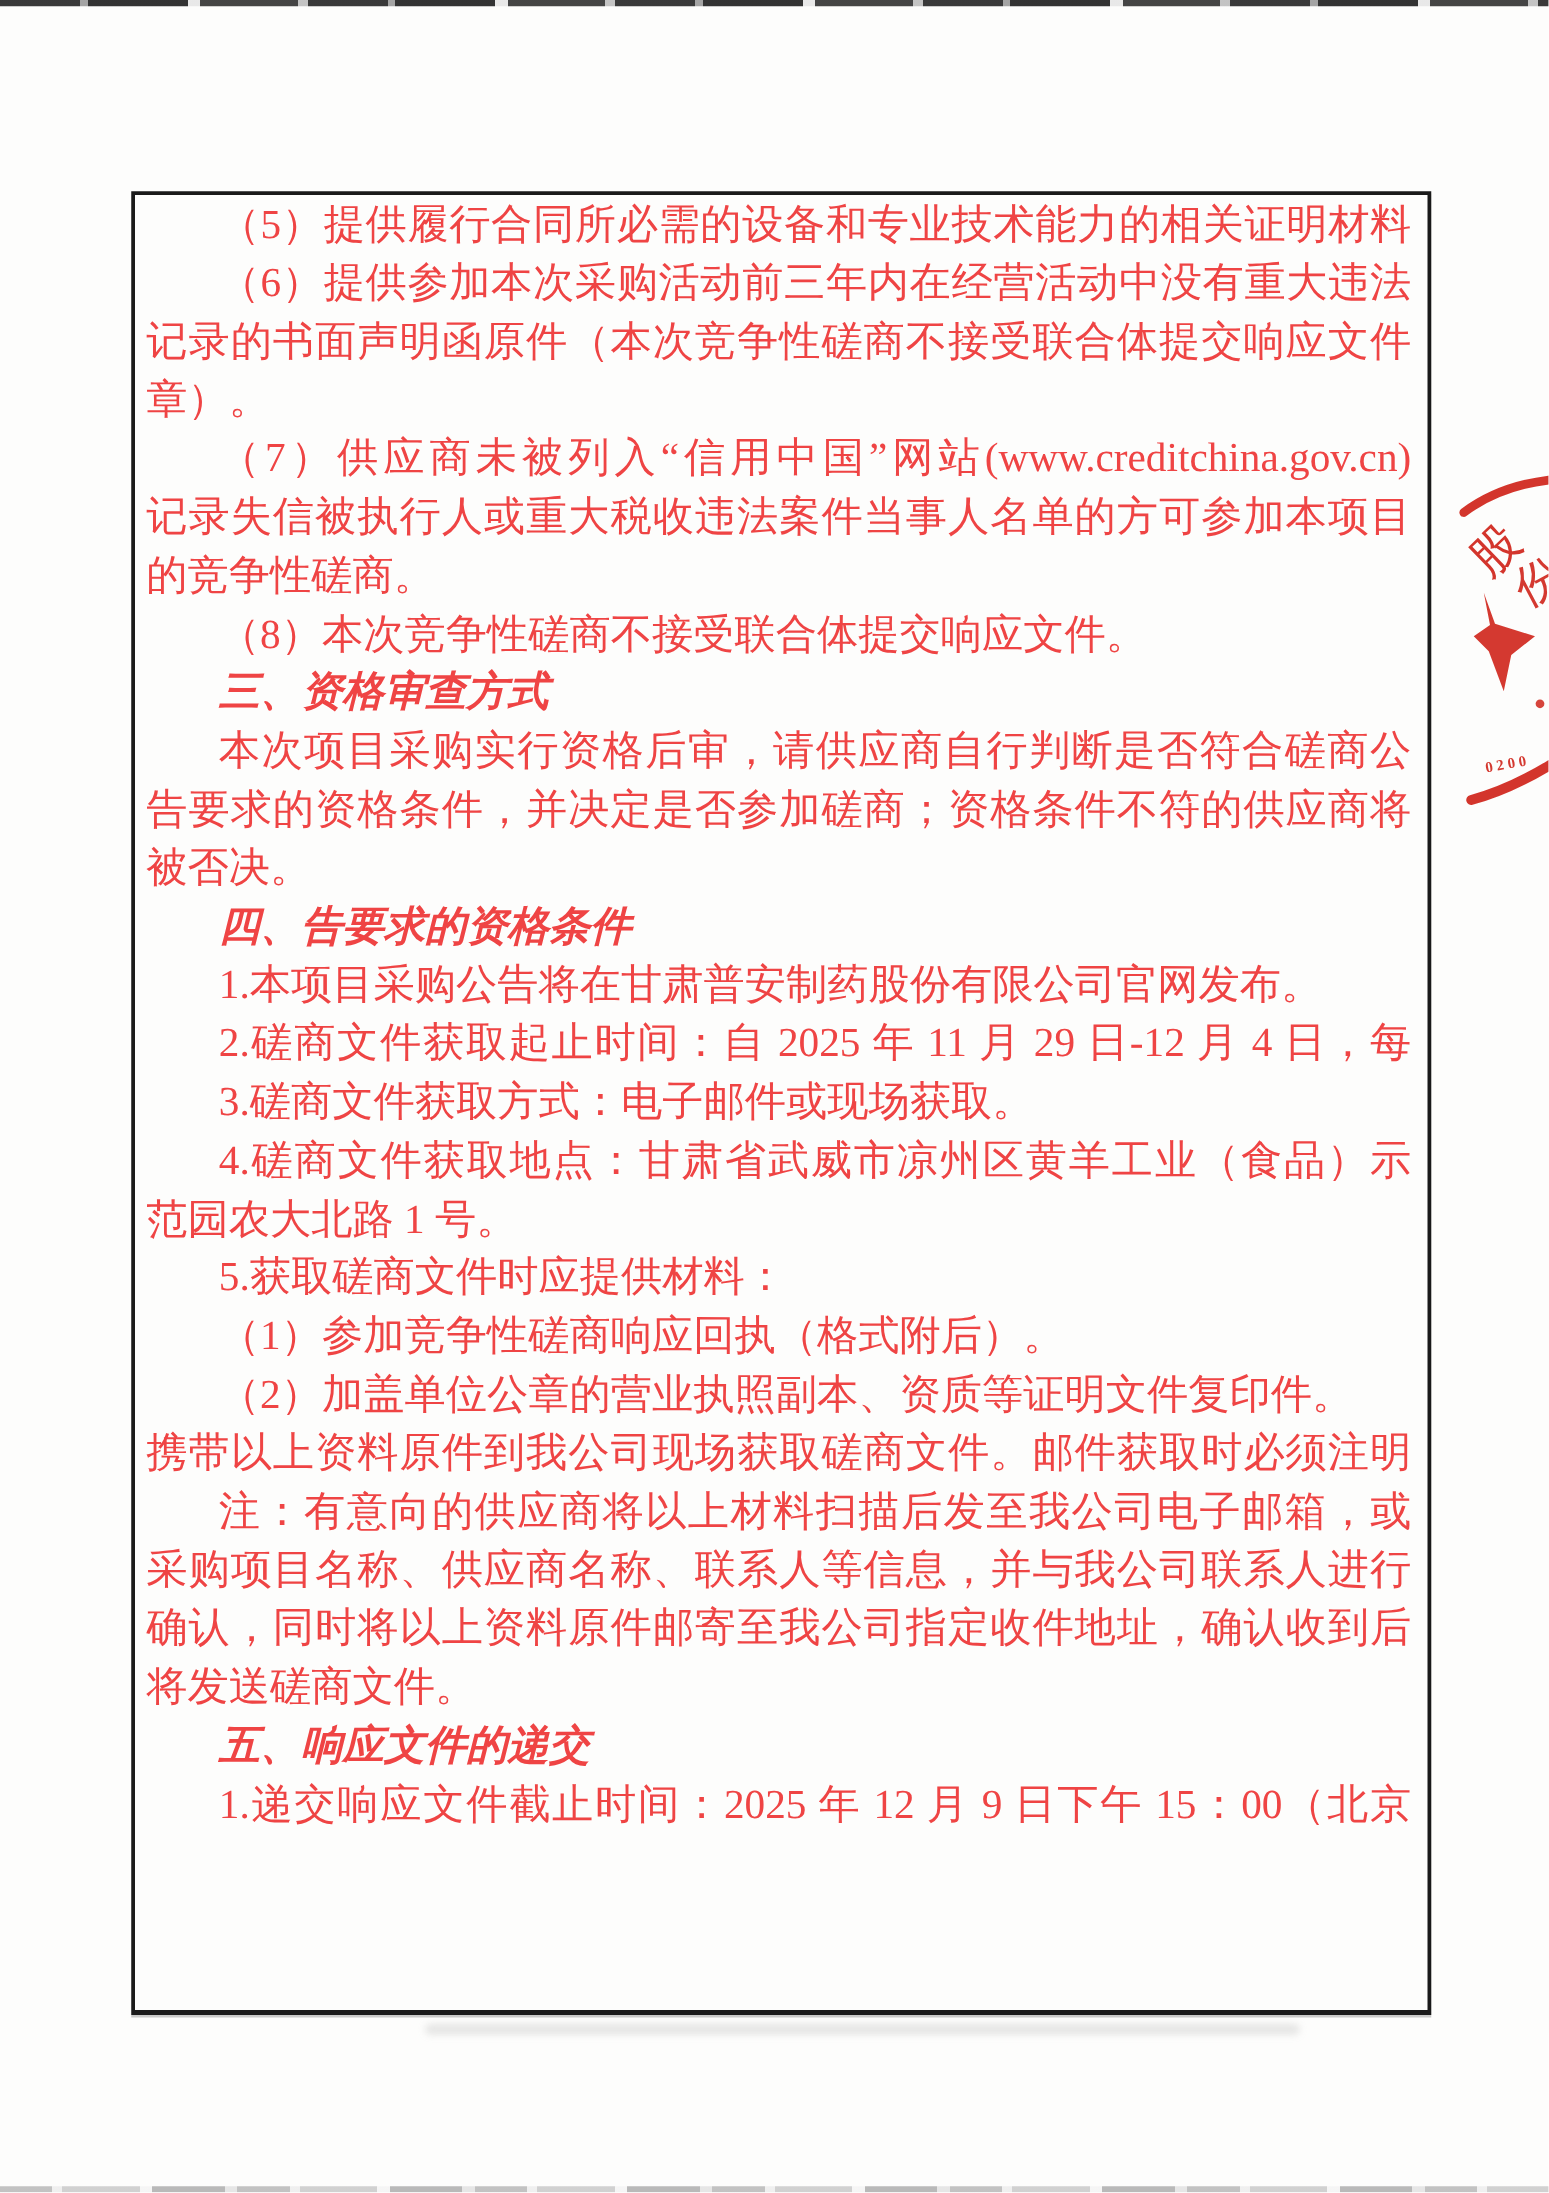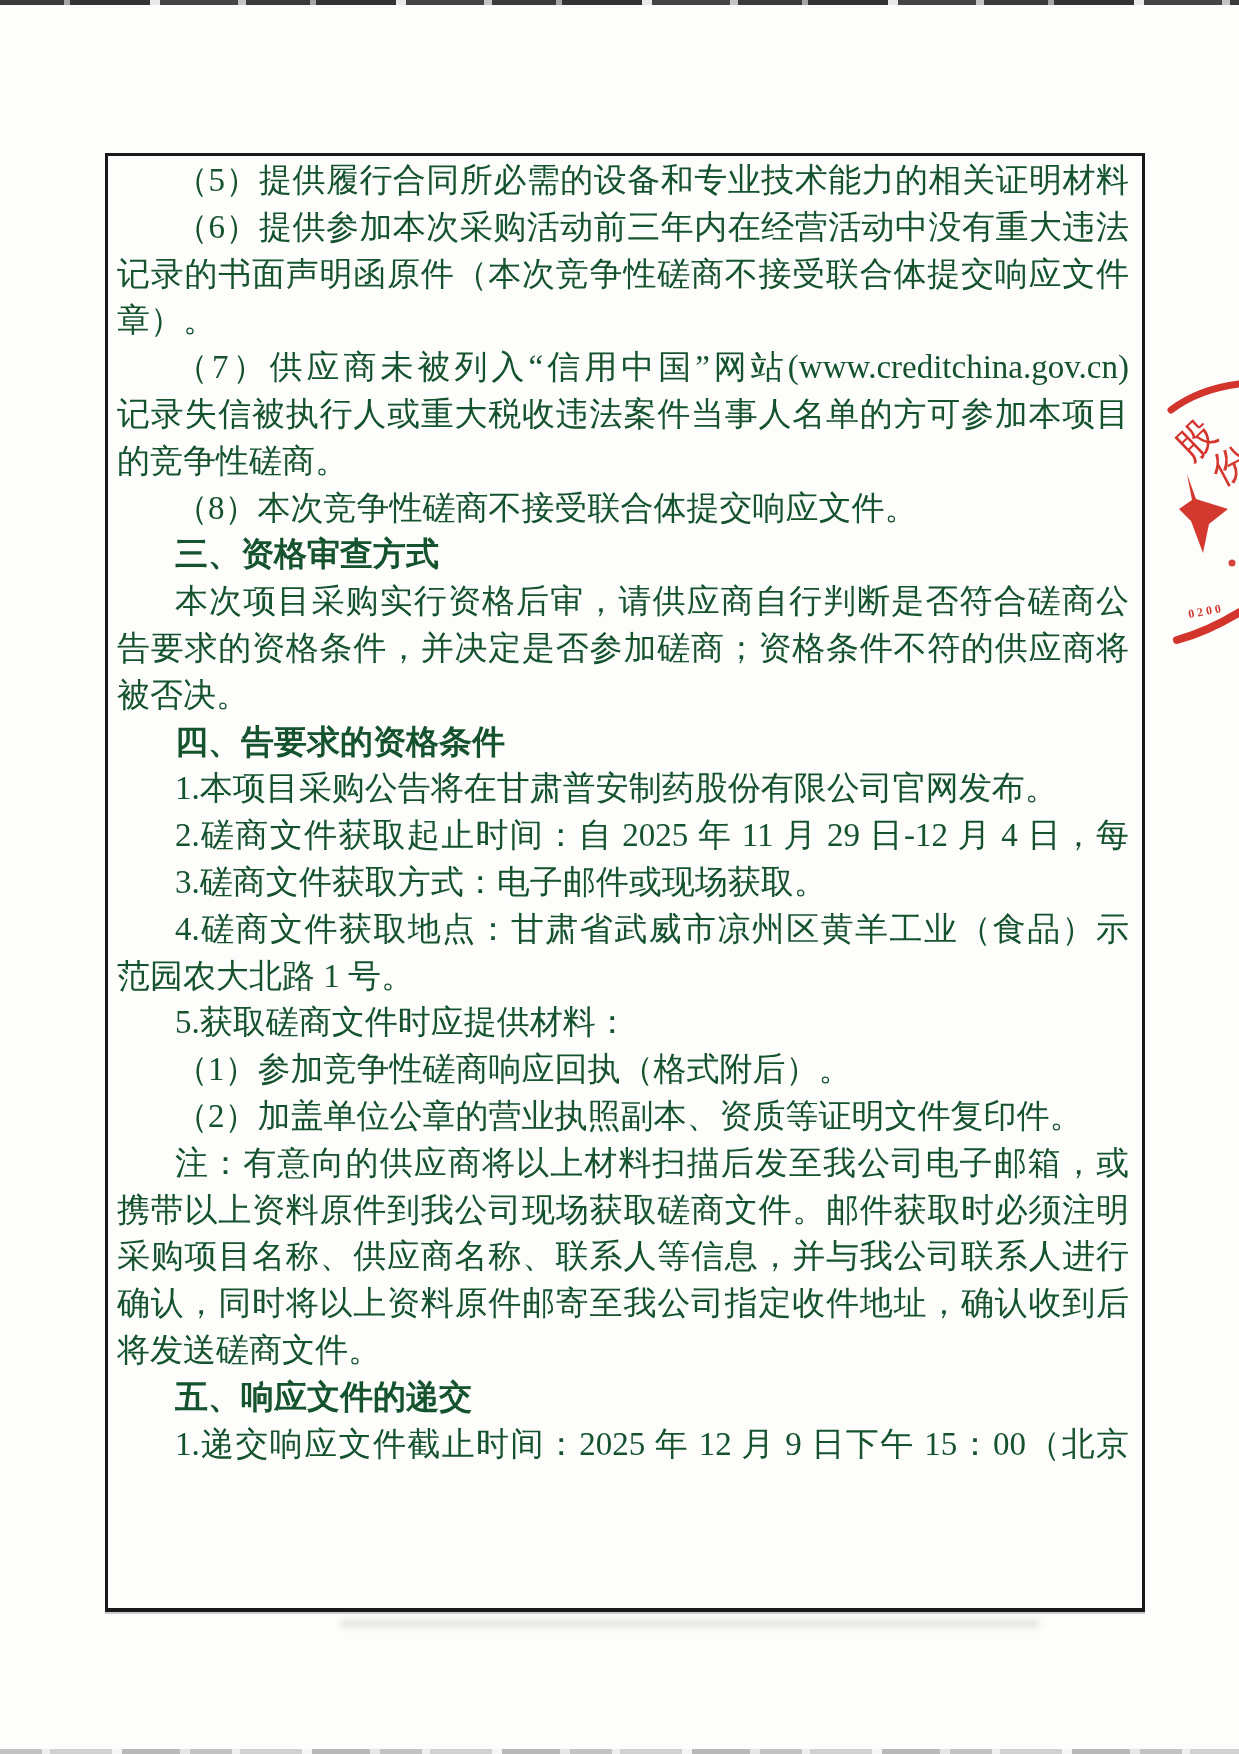--- a/index.html
+++ b/index.html
@@ -2,21 +2,21 @@
 <html><head>
 <meta charset="utf-8">
 <style>
   html,body{margin:0;padding:0;}
   .page{
     position:relative;
     width:1239px;height:1754px;
     background:#fdfdfc;
     overflow:hidden;
     font-family:"Liberation Serif","DejaVu Serif",serif;
-    color:#14532d;
+    color:#ef4444;
   }
   
   .scan-edge-top{
     position:absolute;left:0;top:0;width:100%;height:5px;
     background:repeating-linear-gradient(90deg,
       #242424 0 64px, #9a9a9a 64px 70px,
       #1d1d1d 70px 150px, #e6e6e6 150px 160px,
       #303030 160px 238px, #bdbdbd 238px 246px);
     opacity:.9;
   }
@@ -48,21 +48,21 @@
   .line{
     font-size:33px;
     line-height:46.8px;
     text-align:justify;
     text-align-last:left;
     white-space:normal;
     overflow:hidden;
   }
   .line.fill{ text-align-last:justify; }
   .line.indent{ text-indent:58px; }
-  .line.bold{ font-weight:bold; }
+  .line.bold{ font-weight:bold;font-style:italic; }
   
   .stamp{
     position:absolute;left:1139px;top:350px;width:100px;height:320px;
   }
   .stamp svg{display:block;width:100%;height:100%;}
   .stamp text{font-family:"Liberation Serif","DejaVu Serif",serif;}
 </style>
 </head>
 <body>
 
@@ -86,22 +86,22 @@
         <div class="line">被否决。</div>
         <div class="line indent bold">四、告要求的资格条件</div>
         <div class="line indent">1.本项目采购公告将在甘肃普安制药股份有限公司官网发布。</div>
         <div class="line indent fill">2.磋商文件获取起止时间：自 2025 年 11 月 29 日-12 月 4 日，每</div>
         <div class="line indent">3.磋商文件获取方式：电子邮件或现场获取。</div>
         <div class="line indent fill">4.磋商文件获取地点：甘肃省武威市凉州区黄羊工业（食品）示</div>
         <div class="line">范园农大北路 1 号。</div>
         <div class="line indent">5.获取磋商文件时应提供材料：</div>
         <div class="line indent">（1）参加竞争性磋商响应回执（格式附后）。</div>
         <div class="line indent">（2）加盖单位公章的营业执照副本、资质等证明文件复印件。</div>
+        <div class="line fill">携带以上资料原件到我公司现场获取磋商文件。邮件获取时必须注明</div>
         <div class="line indent fill">注：有意向的供应商将以上材料扫描后发至我公司电子邮箱，或</div>
-        <div class="line fill">携带以上资料原件到我公司现场获取磋商文件。邮件获取时必须注明</div>
         <div class="line fill">采购项目名称、供应商名称、联系人等信息，并与我公司联系人进行</div>
         <div class="line fill">确认，同时将以上资料原件邮寄至我公司指定收件地址，确认收到后</div>
         <div class="line">将发送磋商文件。</div>
         <div class="line indent bold">五、响应文件的递交</div>
         <div class="line indent fill">1.递交响应文件截止时间：2025 年 12 月 9 日下午 15：00（北京</div>
       </div>
   </div>
 
   <div class="scan-smudge"></div>
 

